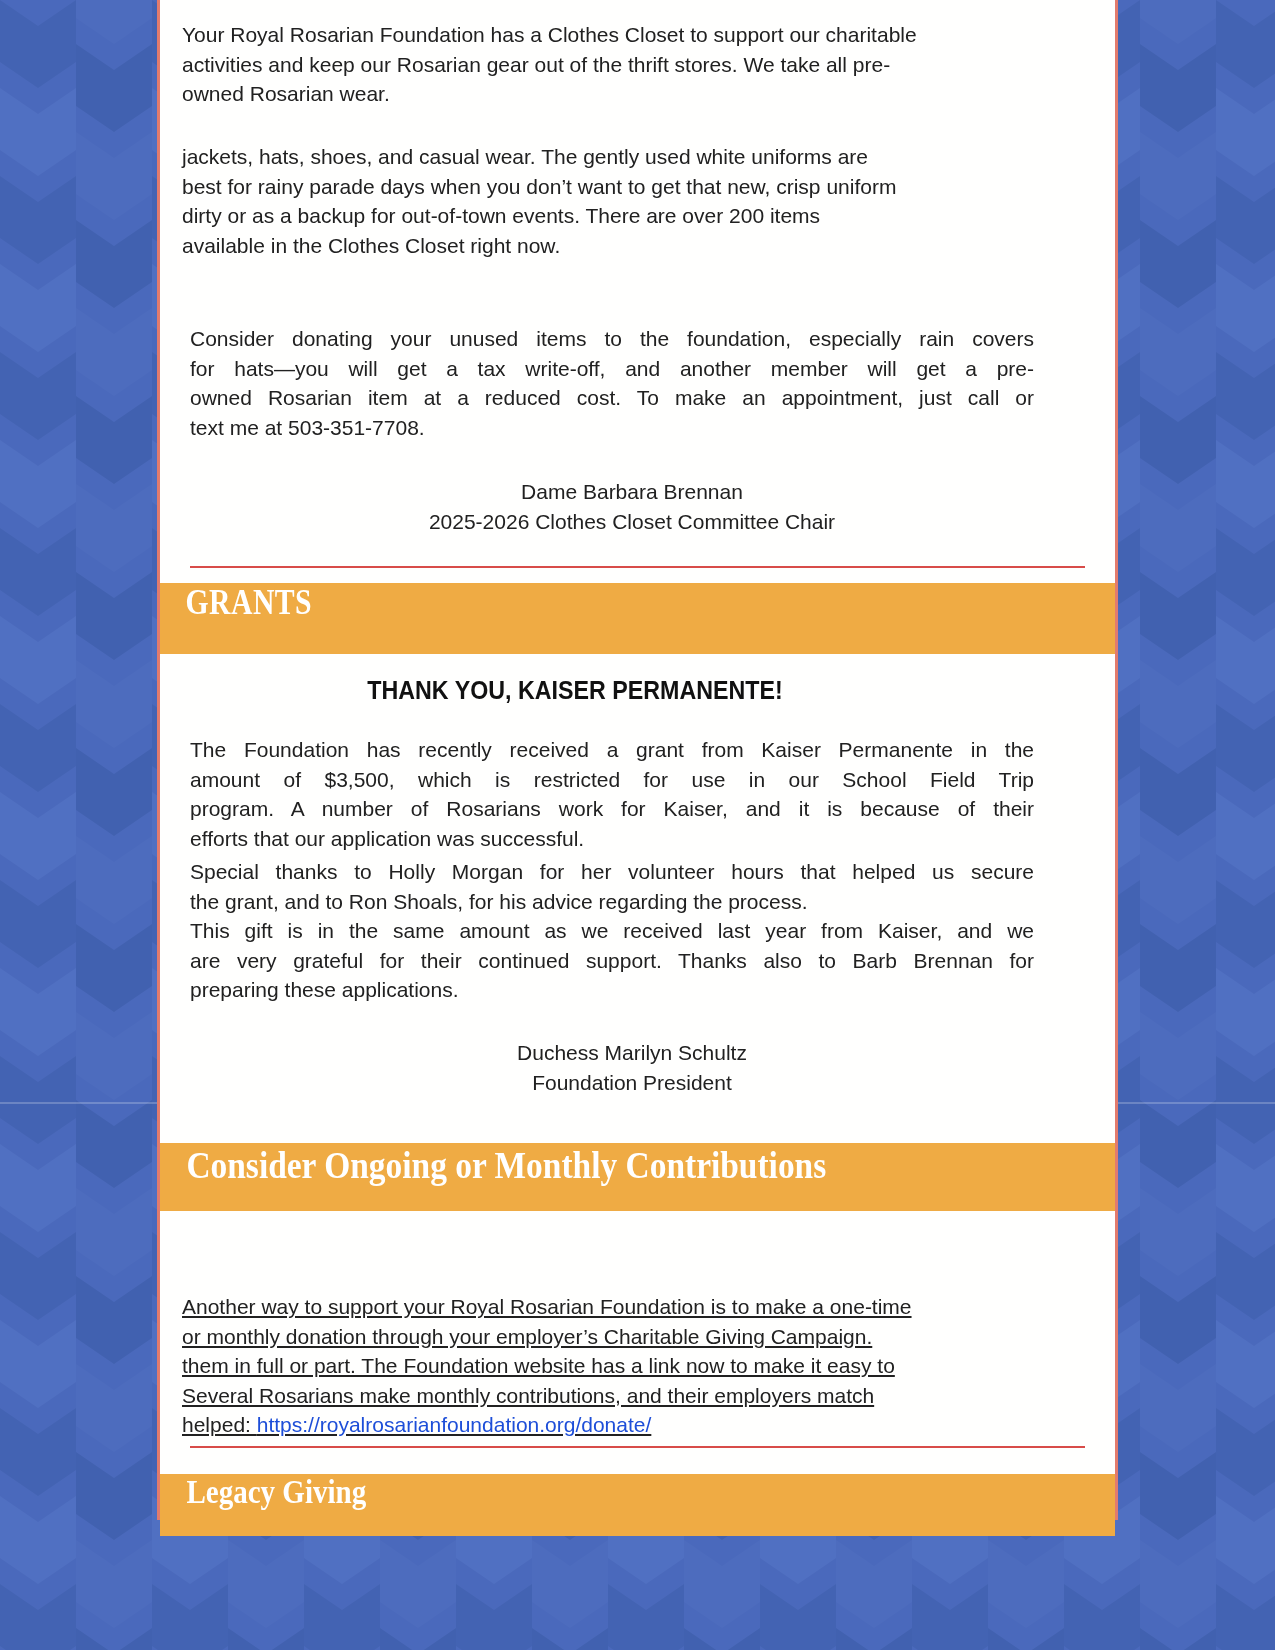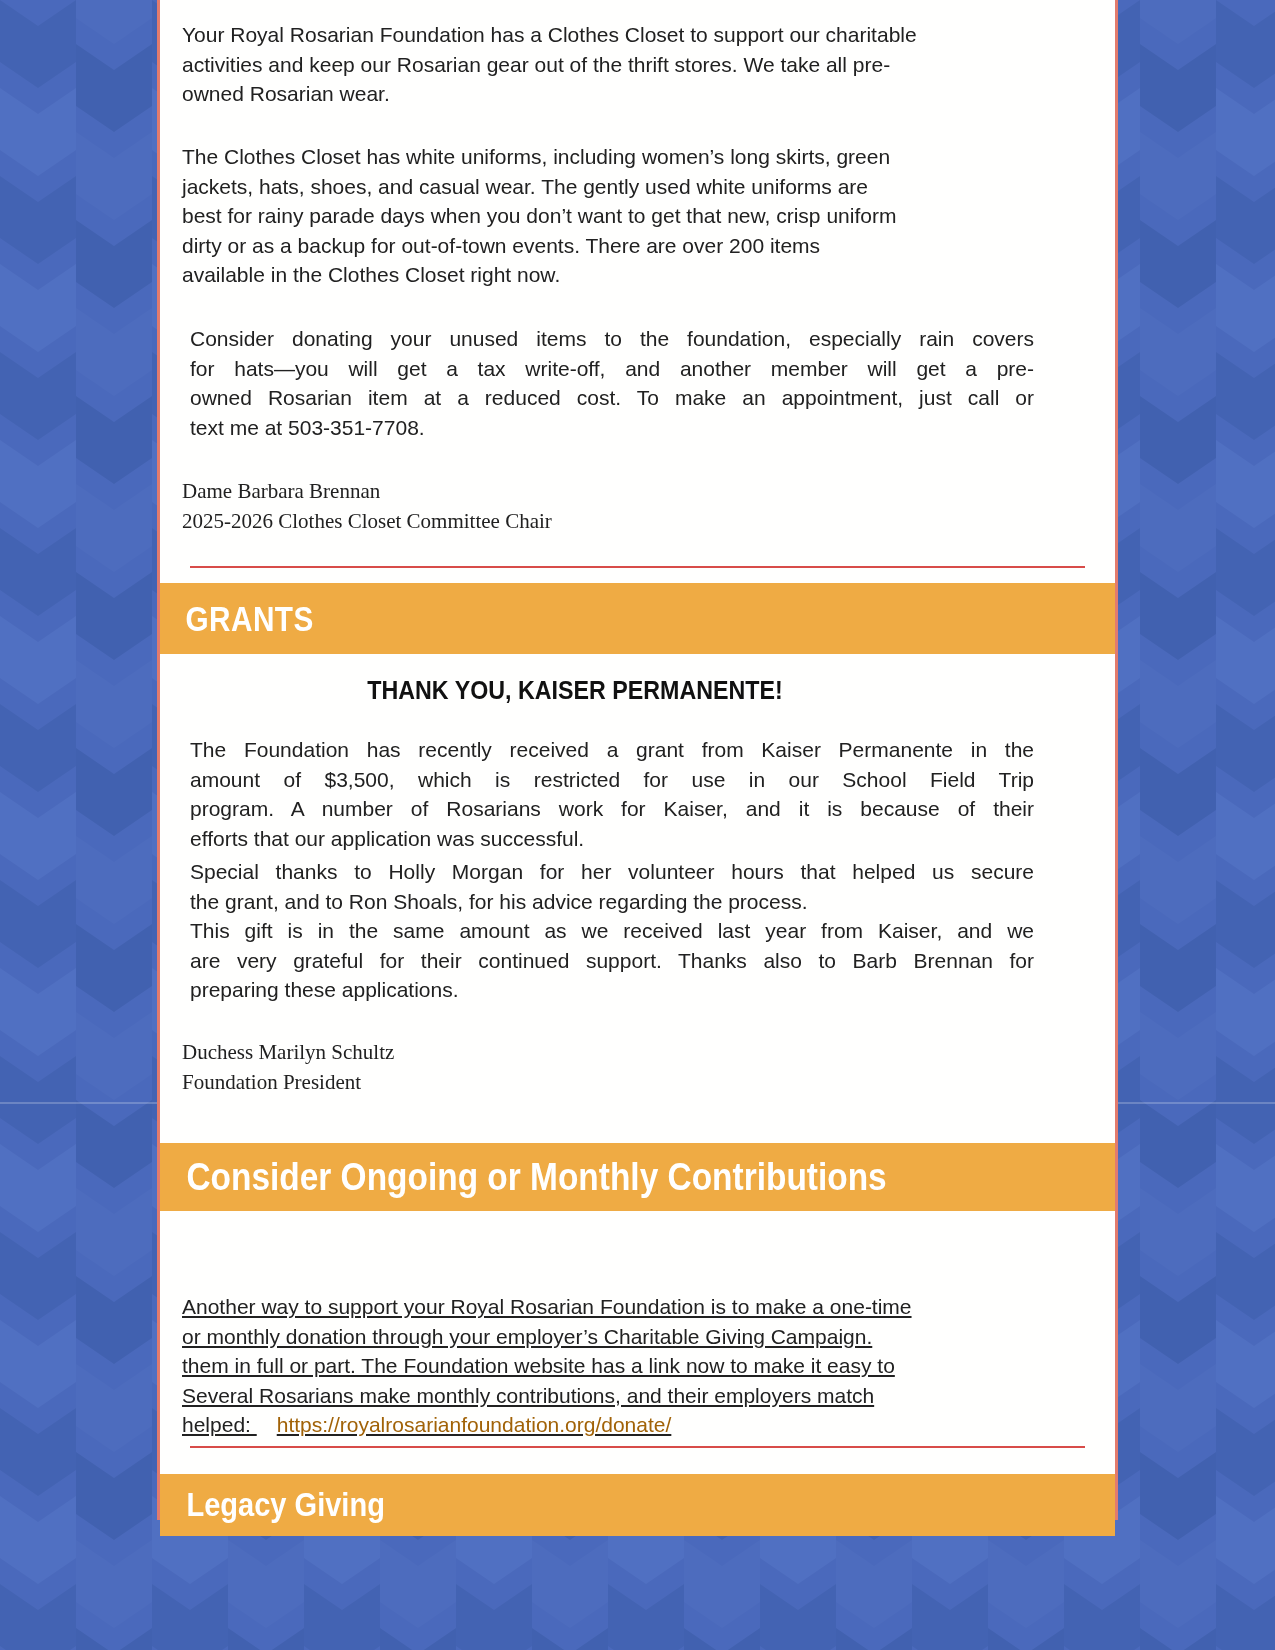--- a/index.html
+++ b/index.html
@@ -33,36 +33,37 @@
     position: absolute;
     left: 22px;
     width: 852px;
     font-size: 21px;
     line-height: 29.5px;
     color: #212121;
   }
   .tline { line-height: 29.5px; }
   .jp .tline { text-align: justify; text-align-last: justify; margin-left: 8px; }
   .jp .tline:last-child { text-align-last: auto; }
-  .sig { text-align: left; width: 900px; font-family: Liberation Serif, serif; }
+  .sig { text-align: center; width: 900px; }
   .divider {
     position: absolute;
     left: 30px;
     width: 895px;
     height: 0;
     border-top: 2px solid #d84c49;
   }
   .banner {
     position: absolute;
     left: 0;
     width: 955px;
     background: #efab44;
     display: flex;
-    align-items: center;
+    align-items: flex-start;
     overflow: hidden;
+    font-family: Liberation Serif, serif;
   }
   .banner-label {
     color: #ffffff;
     font-weight: bold;
     padding-left: 30px;
     white-space: nowrap;
     transform: scaleX(0.88);
     transform-origin: left center;
   }
   #p1 { top: 20px; }
@@ -88,21 +89,21 @@
   #gp2 { top: 857px; }
   #gp3 { top: 916px; }
   #sig2 { top: 1038px; }
   #div2 { top: 1157px; }
   #banner-contrib { top: 1143px; height: 68px; }
   #banner-contrib .banner-label { font-size: 38px; }
   #cp1 { top: 1292px; text-decoration: underline; }
   #div3 { top: 1446px; }
   #banner-legacy { top: 1467px; height: 62px; margin-top: 7px; }
   #banner-legacy .banner-label { font-size: 33px; }
-  .donate-url { color: #a16207; text-decoration: none; cursor: pointer; margin-left: 20px; }
+  .donate-url { color: #1d4ed8; text-decoration: none; cursor: pointer; }
 </style>
 </head>
 <body>
 
 <div class="page">
 
   <svg class="bg" width="1275" height="1650" viewBox="0 0 1275 1650">
     <defs>
       <pattern id="chev" width="152" height="176" patternUnits="userSpaceOnUse">
         <rect width="152" height="176" fill="#4A69BC"></rect>
@@ -121,21 +122,20 @@
 
   <div class="panel">
 
     <div class="text-block" id="p1">
         <div class="tline">Your Royal Rosarian Foundation has a Clothes Closet to support our charitable</div>
         <div class="tline">activities and keep our Rosarian gear out of the thrift stores. We take all pre-</div>
         <div class="tline">owned Rosarian wear.</div>
       </div>
 
     <div class="text-block" id="p2">
-        <div class="tline">The Clothes Closet has white uniforms, including women’s long skirts, green</div>
         <div class="tline">jackets, hats, shoes, and casual wear. The gently used white uniforms are</div>
         <div class="tline">best for rainy parade days when you don’t want to get that new, crisp uniform</div>
         <div class="tline">dirty or as a backup for out-of-town events. There are over 200 items</div>
         <div class="tline">available in the Clothes Closet right now.</div>
       </div>
 
     <div class="text-block jp" id="p3">
         <div class="tline">Consider donating your unused items to the foundation, especially rain covers</div>
         <div class="tline">for hats—you will get a tax write-off, and another member will get a pre-</div>
         <div class="tline">owned Rosarian item at a reduced cost. To make an appointment, just call or</div>

